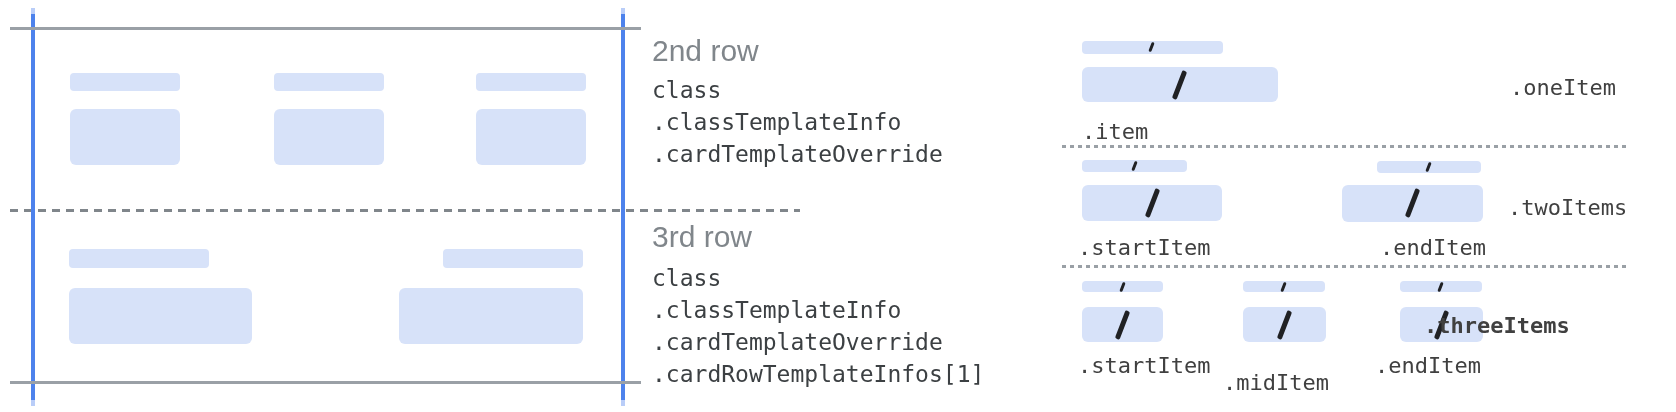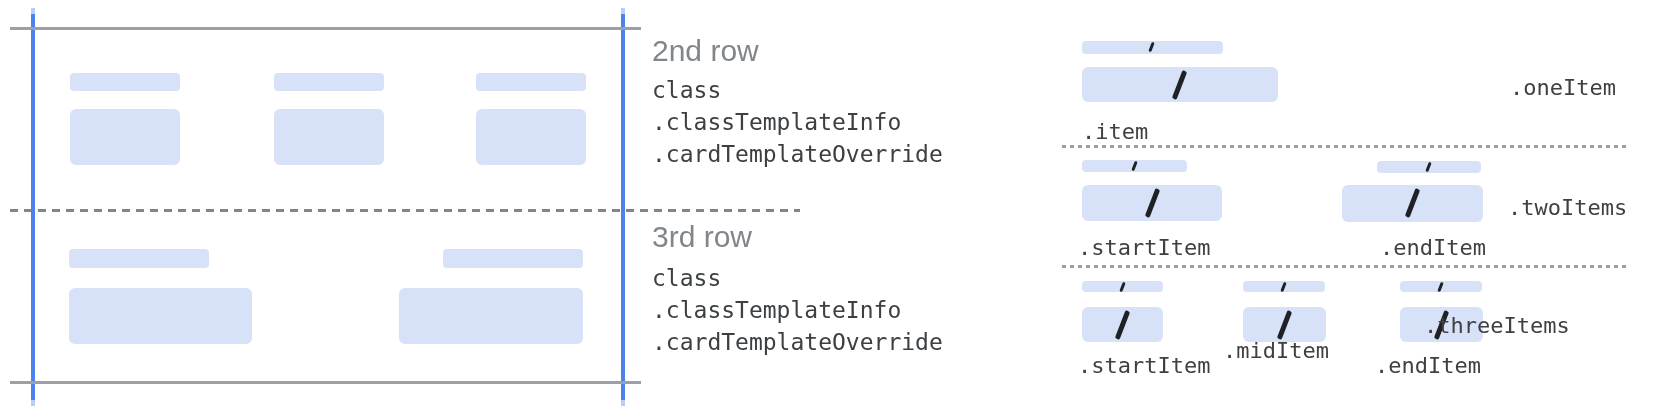--- a/index.html
+++ b/index.html
@@ -121,20 +121,21 @@
       <div>class</div>
       <div>.classTemplateInfo</div>
       <div>.cardTemplateOverride</div>
     </div>
 
     <div class="heading" style="left:652px; top:219px;">3rd row</div>
     <div class="code-block" style="left:652px; top:262px;">
       <div>class</div>
       <div>.classTemplateInfo</div>
       <div>.cardTemplateOverride</div>
+      <div>.cardRowTemplateInfos[1]</div>
     </div>
   </div>
 
   <div>
 
     <div>
       <div class="bar label abs" style="left:1082px; top:41px; width:141px; height:13px;"></div>
       <span class="slash small" style="left:1150px; top:42px;"></span>
 
       <div class="bar value abs" style="left:1082px; top:67px; width:196px; height:35px;"></div>
@@ -174,18 +175,18 @@
       <span class="slash small" style="left:1282px; top:282px;"></span>
       <div class="bar value abs" style="left:1243px; top:307px; width:83px; height:35px;"></div>
       <span class="slash big" style="left:1282px; top:310px;"></span>
 
       <div class="bar label abs" style="left:1400px; top:281px; width:82px; height:11px;"></div>
       <span class="slash small" style="left:1439px; top:282px;"></span>
       <div class="bar value abs" style="left:1400px; top:307px; width:83px; height:35px;"></div>
       <span class="slash big" style="left:1439px; top:310px;"></span>
 
       <div class="mono-label" style="left:1078px; top:353px;">.startItem</div>
-      <div class="mono-label" style="left:1223px; top:338px;">.midItem</div>
+      <div class="mono-label" style="left:1223px; top:370px;">.midItem</div>
       <div class="mono-label" style="left:1375px; top:353px;">.endItem</div>
-      <div class="mono-label" style="left:1424px; top:313px;">.threeItems</div>
+      <div class="mono-label" style="left:1424px; top:313px;font-weight:bold;">.threeItems</div>
     </div>
   </div>
 </div>
 
 </body></html>

